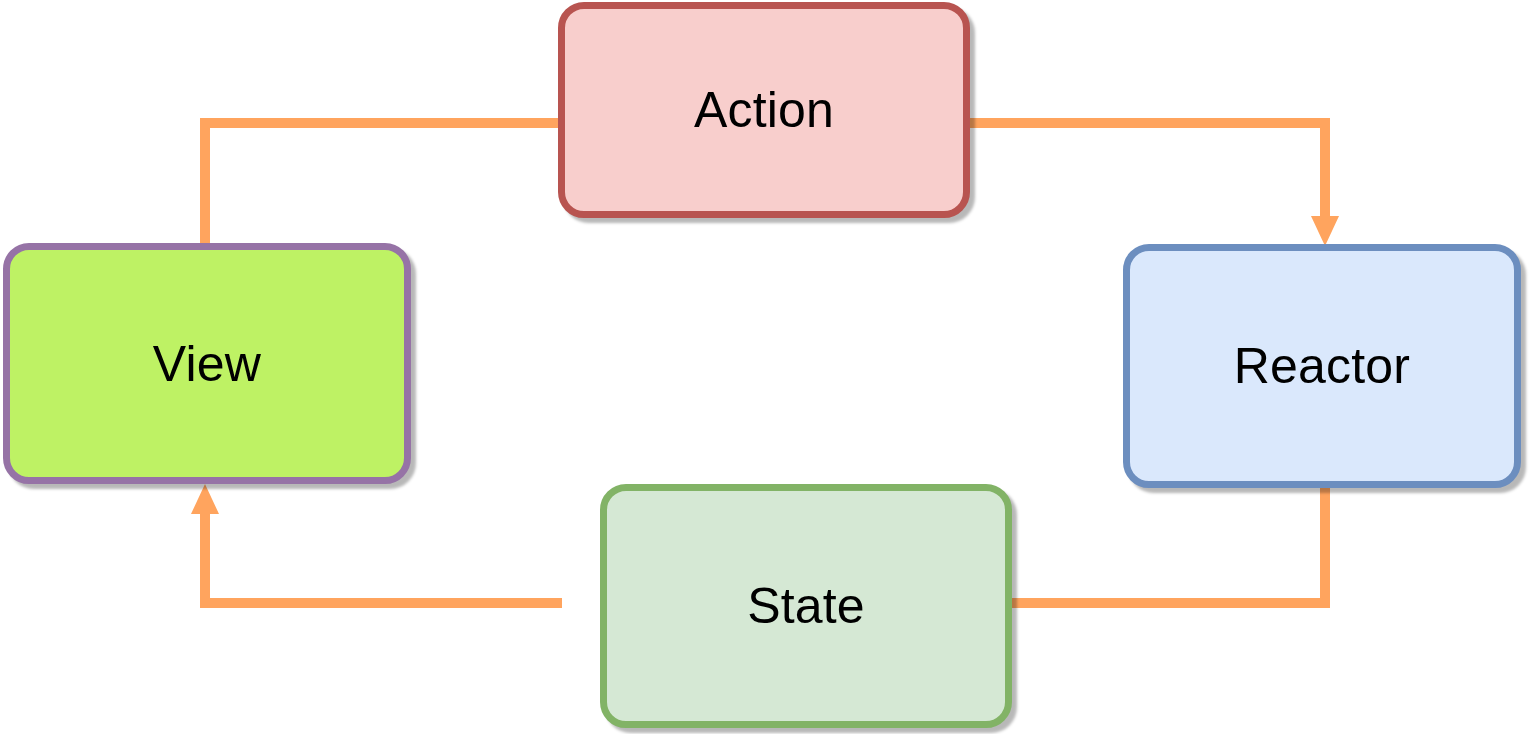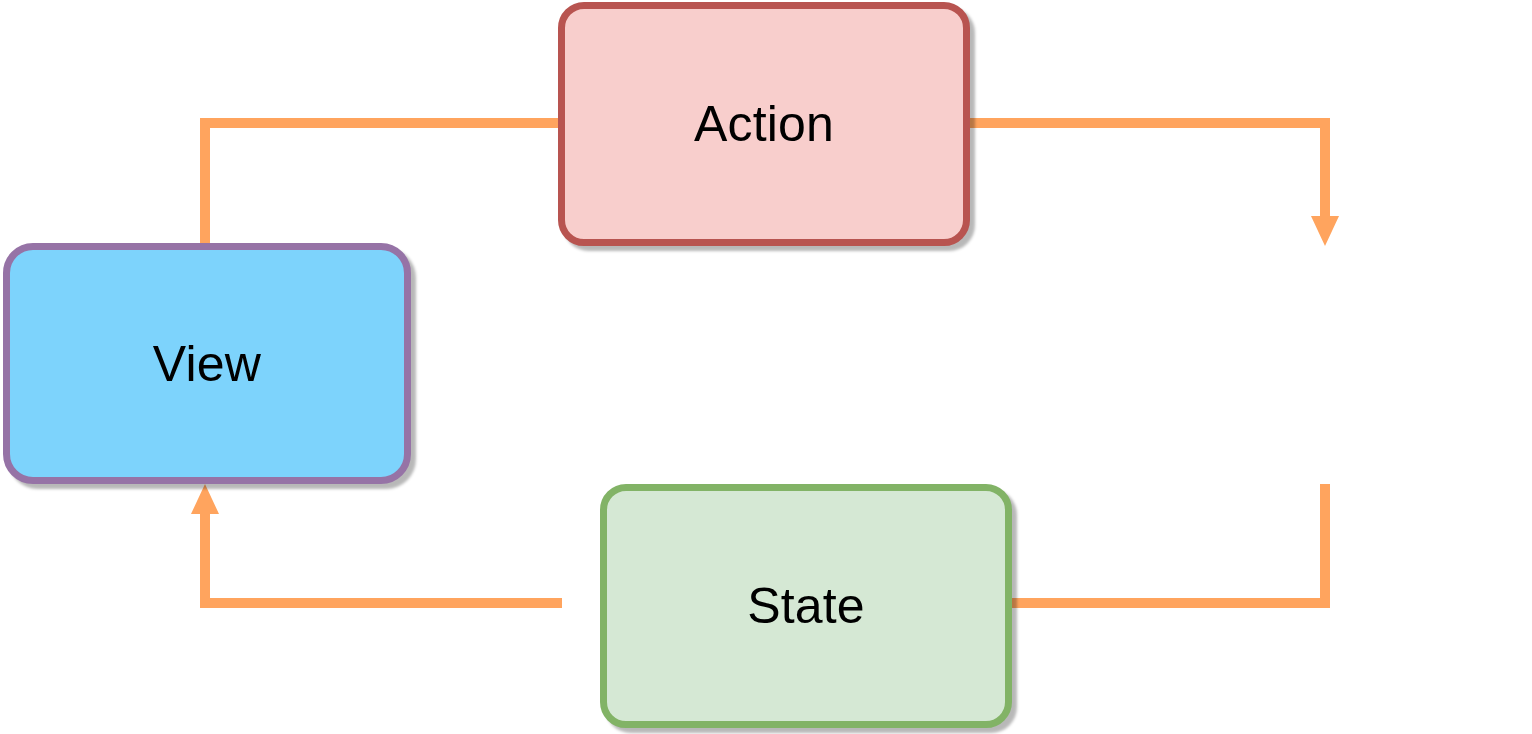--- a/index.html
+++ b/index.html
@@ -35,21 +35,21 @@
   }
   .node-label {
     font-size: 50px;
     line-height: 1;
     color: #000000;
     letter-spacing: 0.2px;
     white-space: nowrap;
     user-select: none;
   }
   
-  #node-action  { left: 558px;  top: 2px;   width: 412px; height: 244px; }
+  #node-action  { left: 558px;  top: 2px;   width: 412px; height: 216px; }
   #node-reactor { left: 1123px; top: 244px; width: 398px; height: 244px; }
   #node-state   { left: 559px;  top: 484px; width: 412px; height: 244px; margin-left: 41px; }
   #node-view    { left: 3px;    top: 243px; width: 408px; height: 241px; }
 </style>
 </head>
 <body>
 
 <div id="canvas">
 
   <svg id="edge-layer" viewBox="0 0 1532 734">
@@ -62,22 +62,25 @@
     <path d="M 1325 484 L 1325 603 L 966 603" fill="none" stroke="#ffa45e" stroke-width="10" stroke-linecap="butt" stroke-linejoin="miter"></path>
 
     <path d="M 562 603 L 205 603 L 205 514" fill="none" stroke="#ffa45e" stroke-width="10" stroke-linecap="butt" stroke-linejoin="miter"></path>
     <polygon points="191,514 219,514 205,484" fill="#ffa45e"></polygon>
   </svg>
 
   <div class="node" id="node-action" style="background:#f8cecc; border-color:#b85450;">
     <span class="node-label">Action</span>
   </div>
 
+  <div class="node" id="node-reactor" style="background:#dae8fc; border-color:#6c8ebf;">
+    <span class="node-label">Reactor</span>
+  </div>
 
   <div class="node" id="node-state" style="background:#d5e8d4; border-color:#82b366;">
     <span class="node-label">State</span>
   </div>
 
-  <div class="node" id="node-view" style="background:#7dd3fc; border-color:#9673a6;border-radius:30px;">
+  <div class="node" id="node-view" style="background:#bef264; border-color:#9673a6;">
     <span class="node-label">View</span>
   </div>
 
 </div>
 
 </body></html>

